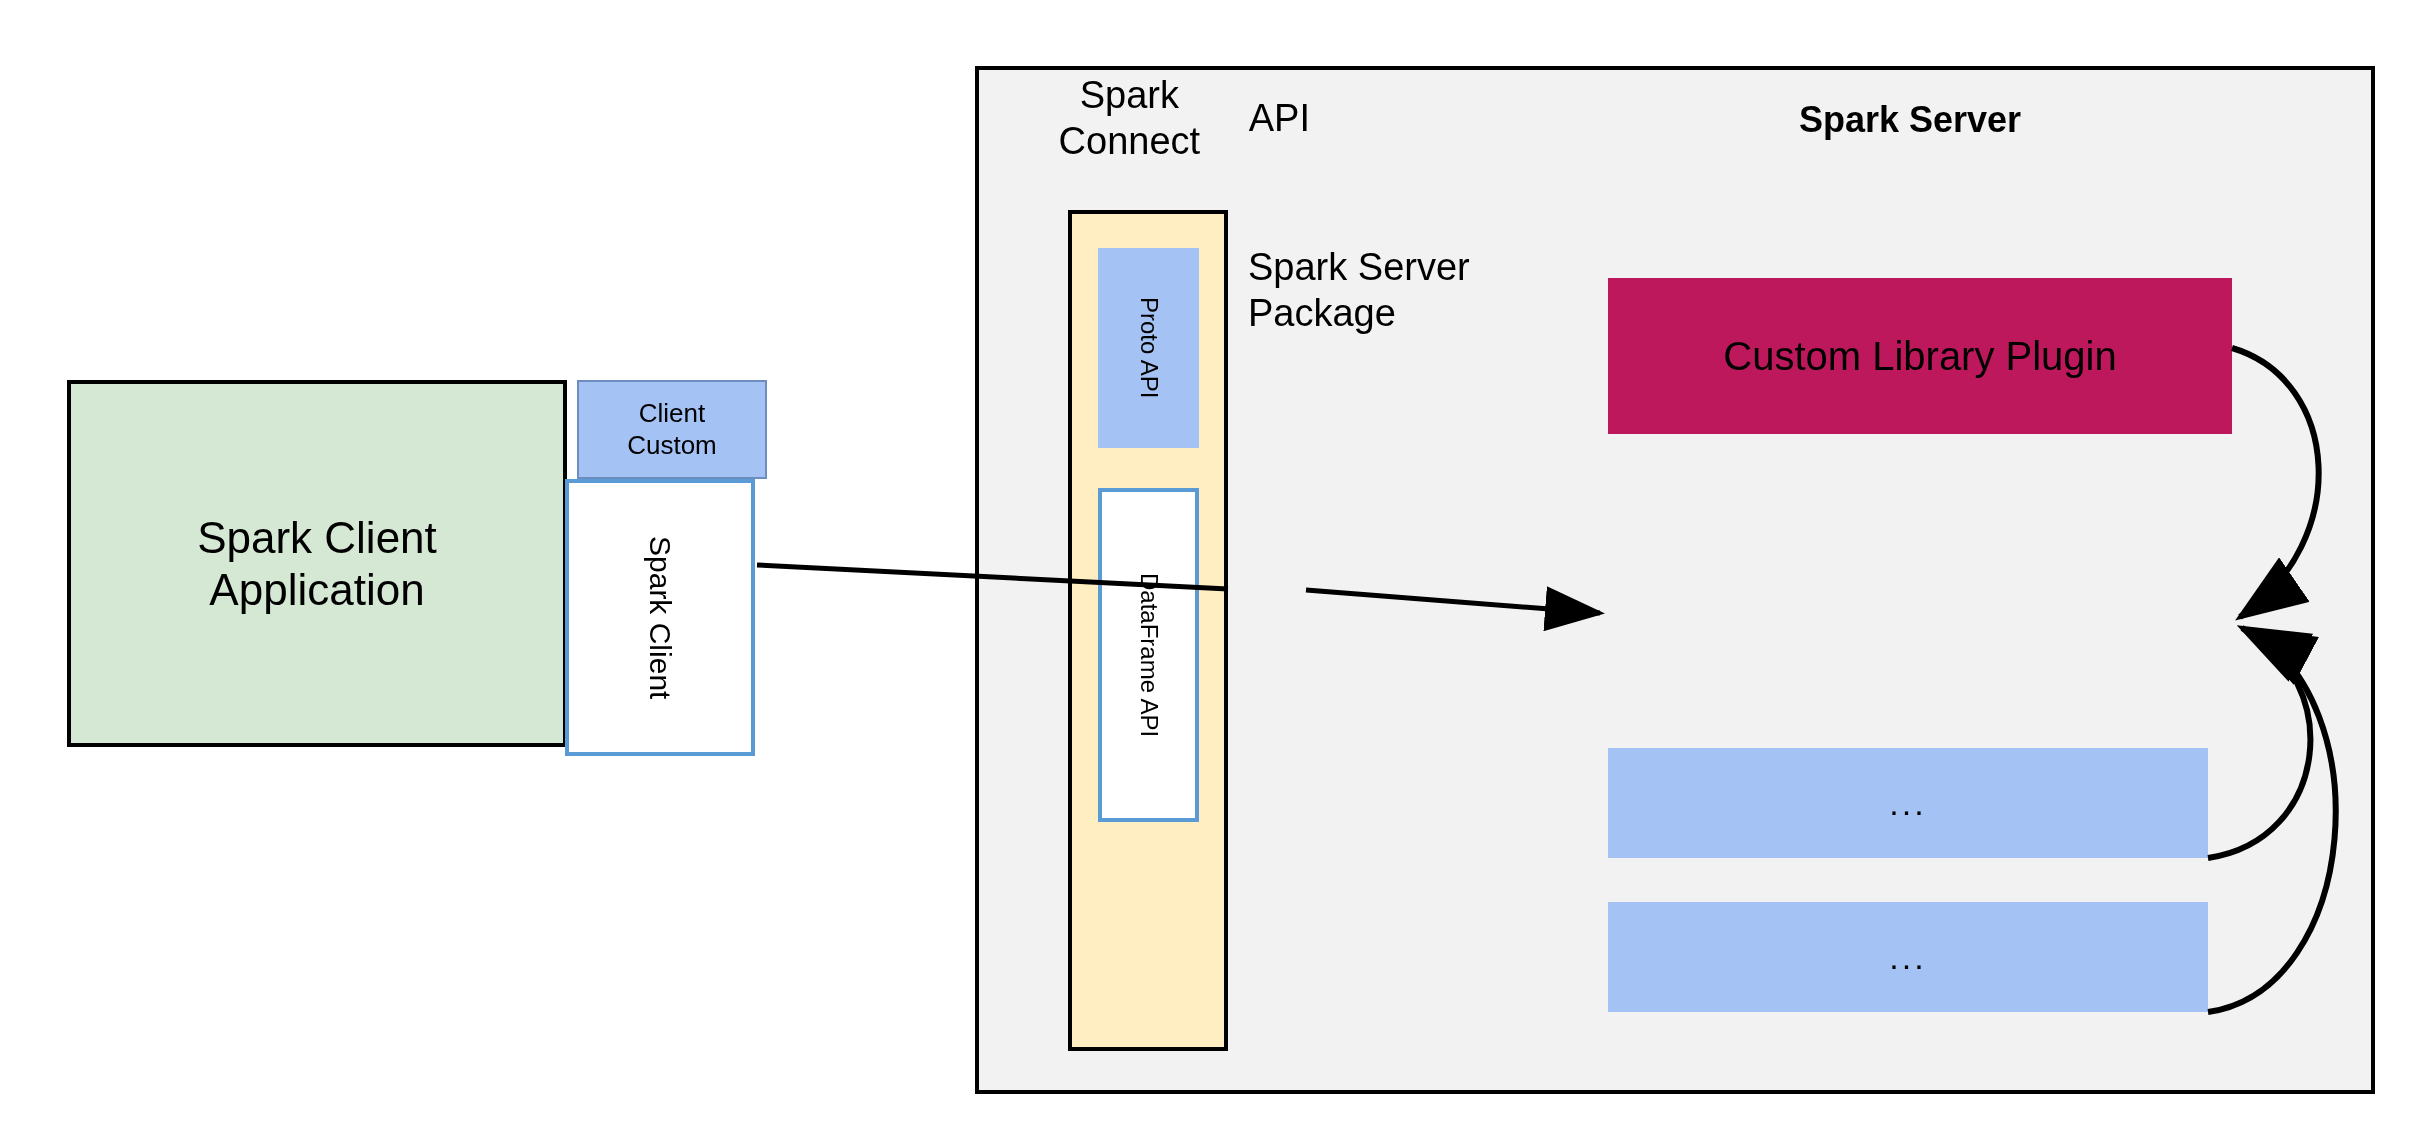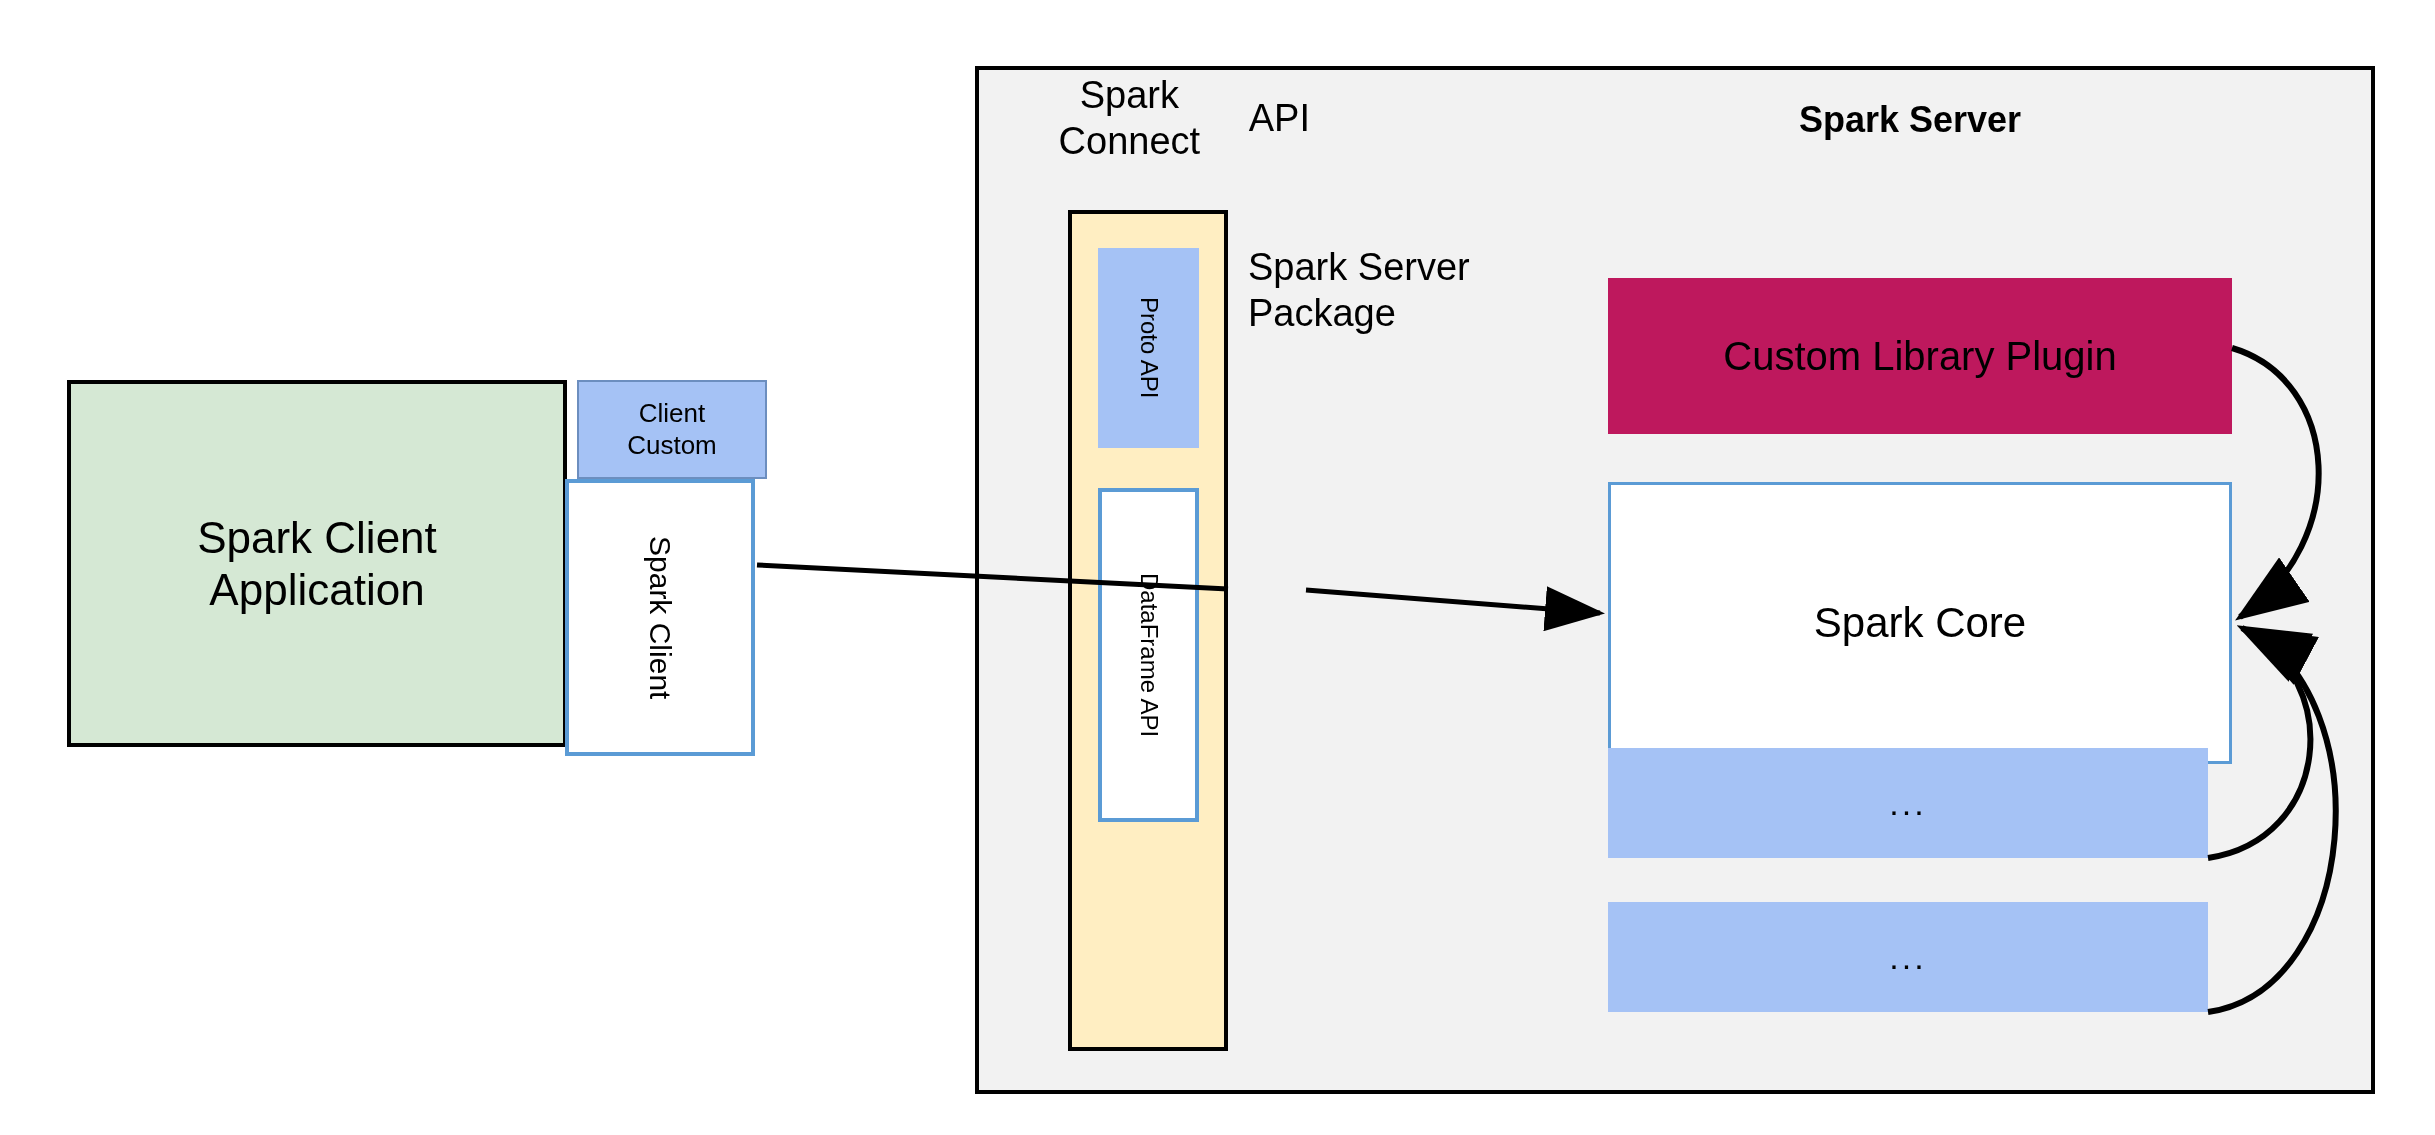--- a/index.html
+++ b/index.html
@@ -192,23 +192,20 @@
   </div>
 
   <div class="box" id="dataframe-api-box">
     <span class="vlabel">DataFrame API</span>
   </div>
 
   <div class="box" id="custom-library-plugin-box">
     <span>Custom Library Plugin</span>
   </div>
 
-  <div class="box" id="spark-core-box">
-    <span>Spark Core</span>
-  </div>
 
   <div class="box" id="ellipsis-box-1">
     <span>...</span>
   </div>
   <div class="box" id="ellipsis-box-2">
     <span>...</span>
   </div>
 
   <svg id="arrow-layer" viewBox="0 0 2435 1135" xmlns="http://www.w3.org/2000/svg">
     <defs>

